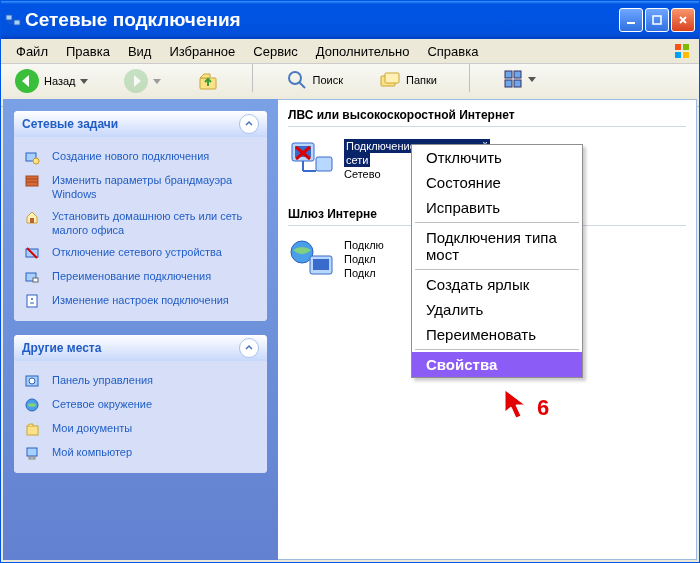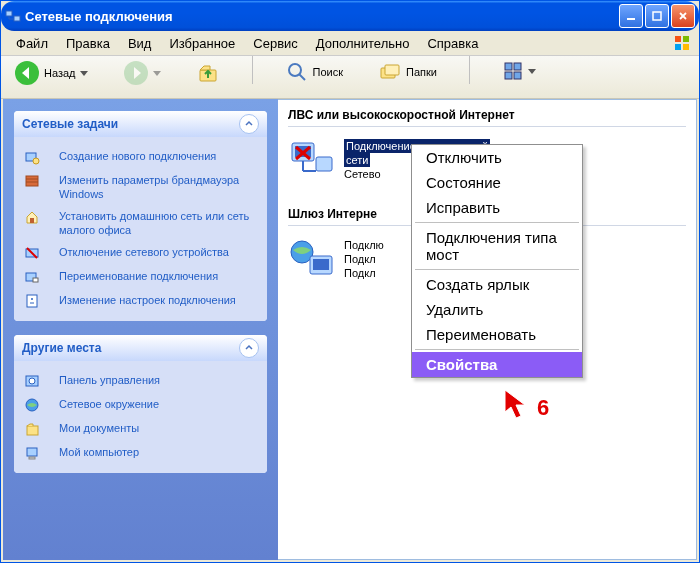--- a/index.html
+++ b/index.html
@@ -1,18 +1,18 @@
 <!DOCTYPE html>
 <html><head>
 <meta charset="utf-8">
 <style>
   html,body{margin:0;padding:0;font-family:Tahoma,Verdana,sans-serif;font-size:11px;background:#ece9d8;}
   .window{width:700px;height:563px;border:1px solid #0055e5;position:relative;background:#ece9d8;box-sizing:border-box;}
   
-  .titlebar{height:30px;background:linear-gradient(to bottom,#3a95ff 0%,#0054e3 8%,#0054e3 40%,#0050da 88%,#003fc0 100%);display:flex;align-items:center;padding:0 4px;color:#fff;font-weight:bold;font-size:13px;border-radius:13px;}
+  .titlebar{height:38px;background:linear-gradient(to bottom,#3a95ff 0%,#0054e3 8%,#0054e3 40%,#0050da 88%,#003fc0 100%);display:flex;align-items:center;padding:0 4px;color:#fff;font-weight:bold;font-size:19px;}
   .titlebar .sysicon{width:16px;height:16px;margin-right:4px;display:inline-flex;align-items:center;justify-content:center;}
   .titlebar .title{flex:1;}
   .winbtns{display:flex;gap:2px;}
   .winbtn{width:22px;height:22px;border:1px solid #fff;border-radius:3px;display:flex;align-items:center;justify-content:center;font-weight:bold;color:#fff;}
   .winbtn.min,.winbtn.max{background:linear-gradient(#6fa6ff,#2f71e1);}
   .winbtn.close{background:linear-gradient(#f7966d,#d9411e);}
   
   .menubar{height:24px;background:#ece9d8;border-bottom:1px solid #ccc;display:flex;align-items:center;padding:0 6px;font-size:13px;}
   .menubar span.mi{padding:2px 9px;cursor:default;}
   .menubar .winlogo{margin-left:auto;width:22px;height:22px;display:flex;align-items:center;justify-content:center;}
@@ -23,21 +23,21 @@
   .tdrop{width:0;height:0;border-left:4px solid transparent;border-right:4px solid transparent;border-top:5px solid #555;display:inline-block;}
   
   .body{position:absolute;top:98px;bottom:2px;left:2px;right:2px;display:flex;}
   .sidebar{width:275px;background:linear-gradient(to bottom,#7aa1e6,#6281d0);padding:12px 11px;box-sizing:border-box;overflow:hidden;}
   .content{flex:1;background:#fff;position:relative;border:1px solid #9ebce0;border-left:none;overflow:hidden;}
   
   .panel{background:#eef3fe;border-radius:4px;margin-bottom:14px;overflow:hidden;}
   .panel-header{height:26px;background:linear-gradient(#fff,#c7d8fc);display:flex;align-items:center;justify-content:space-between;padding:0 8px;color:#215dc6;font-weight:bold;font-size:12px;}
   .panel-header .chev{width:18px;height:18px;border:1px solid #a6c2f0;border-radius:50%;display:flex;align-items:center;justify-content:center;background:#fff;}
   .panel-body{background:#d6dff7;padding:8px 10px;}
-  .task{display:flex;align-items:flex-start;gap:19px;color:#215dc6;padding:4px 0;cursor:pointer;line-height:14px;}
+  .task{display:flex;align-items:flex-start;gap:12px;color:#215dc6;padding:4px 0;cursor:pointer;line-height:14px;}
   .task .ticon{flex:0 0 16px;width:16px;height:16px;}
   
   .group-header{font-weight:bold;font-size:12px;padding:8px 10px 4px 10px;color:#000;}
   .group-header .line{height:1px;background:#d0d7e5;margin-top:4px;}
   .conn{display:flex;align-items:flex-start;padding:8px 10px;gap:8px;}
   .conn .cicon{width:48px;height:42px;flex:0 0 48px;position:relative;}
   .conn .ctext{font-size:11px;line-height:14px;}
   .conn.selected .ctext .line1w{background:#0a246a;color:#fff;padding:0 2px;display:inline-block;}
   
   .ctxmenu{position:absolute;left:410px;top:143px;width:170px;background:#fff;border:1px solid #8f8f8f;box-shadow:3px 3px 3px rgba(0,0,0,0.2);font-size:15px;}

